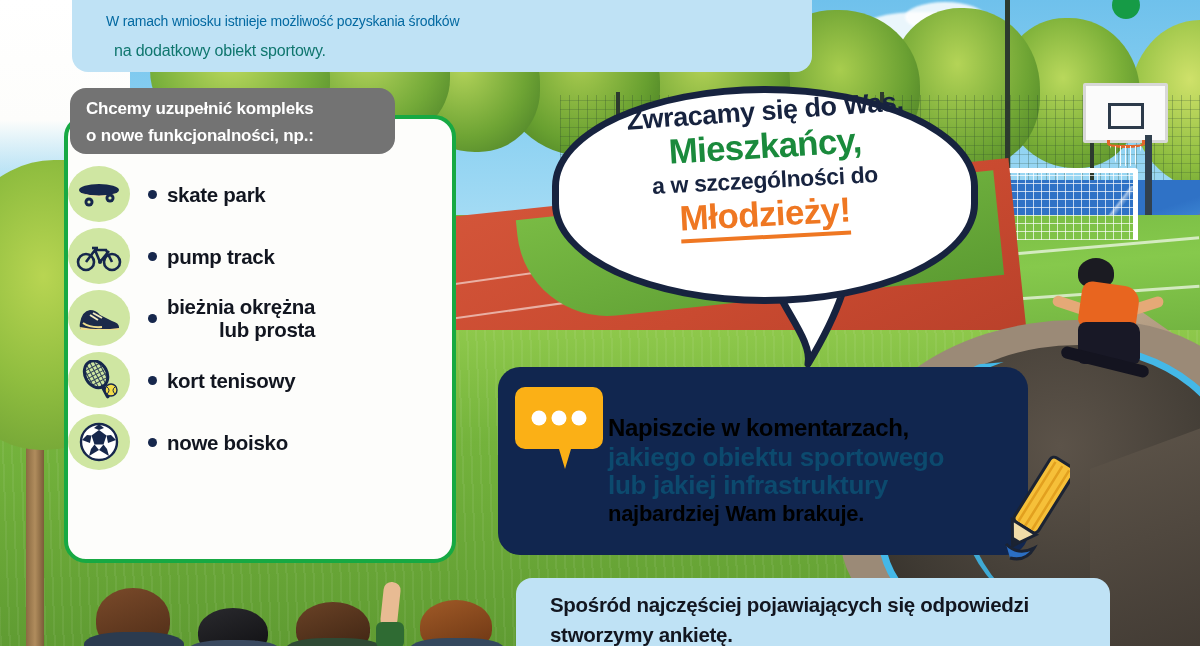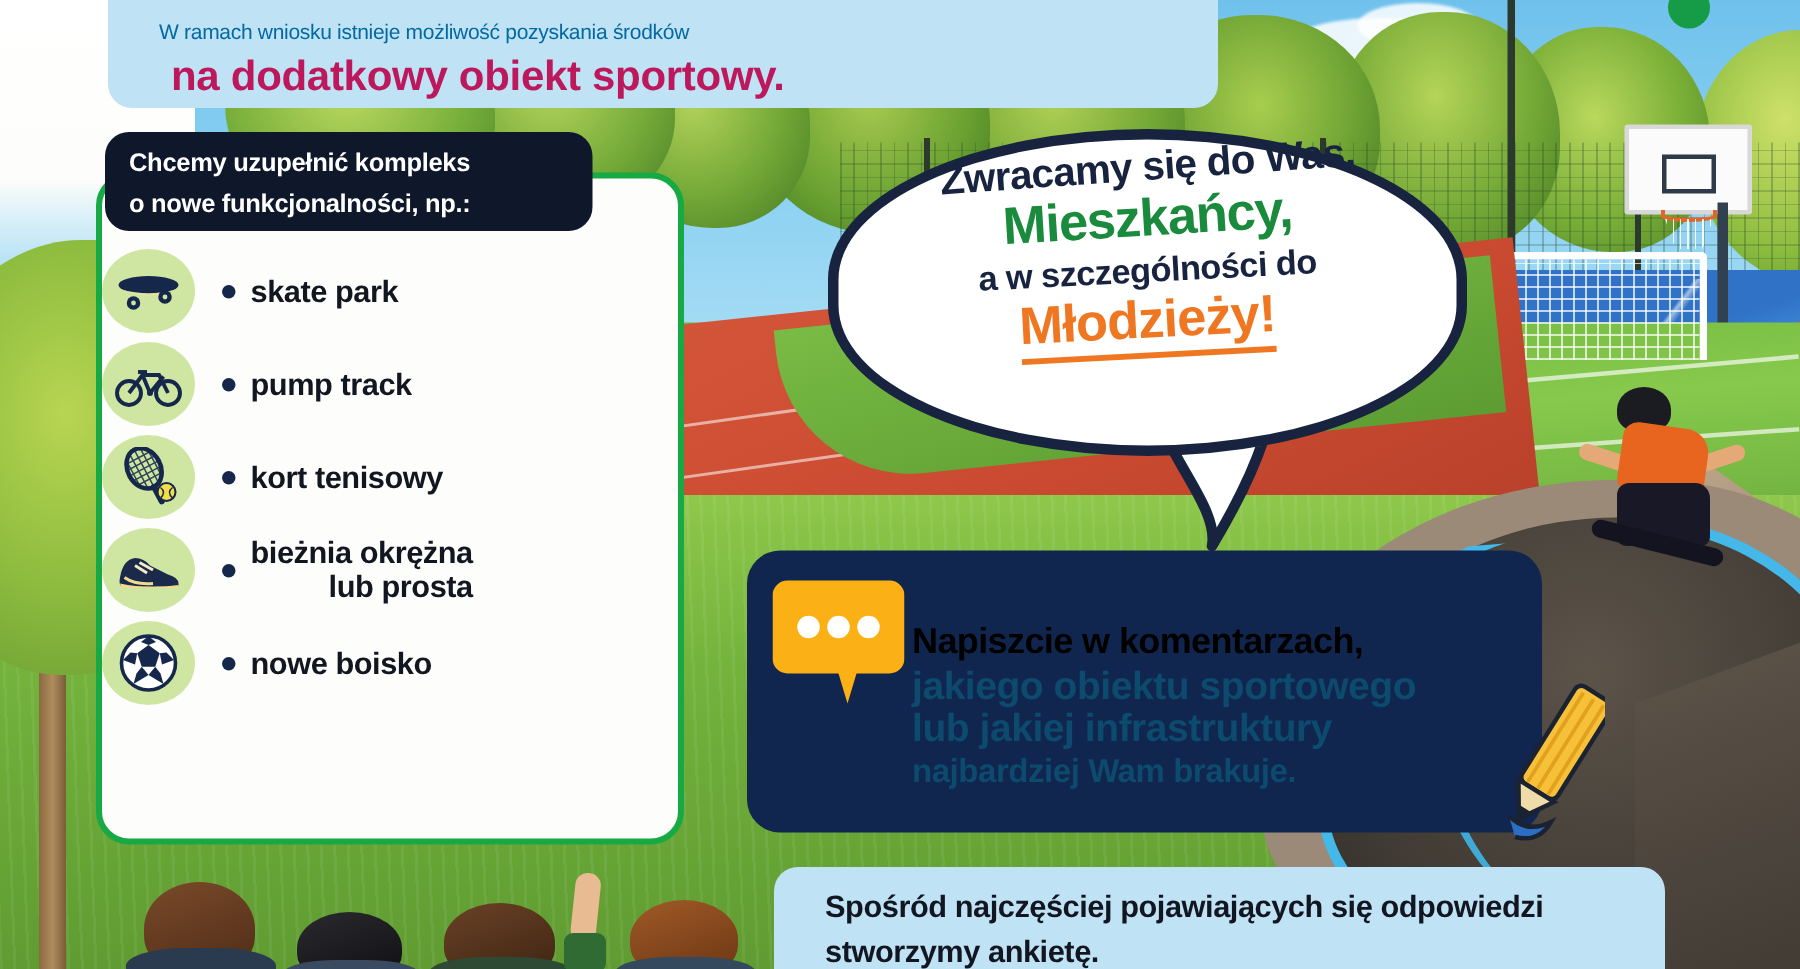--- a/index.html
+++ b/index.html
@@ -176,29 +176,29 @@
   .kid-body { position:absolute; border-radius:40% 40% 0 0; }
   .hand { position:absolute; background:#e8bb93; border-radius:8px; }
 
   
   .card-top {
     position:absolute; left:72px; top:0px; width:740px; height:72px;
     background:#bfe2f5; border-radius:0 0 16px 16px;
     padding:6px 16px 8px 34px;
   }
   .card-top .l1 { font-size:14px; font-weight:400; color:#0369a1; letter-spacing:-.2px; line-height:30px; }
-  .card-top .l2 { font-size:28px; font-weight:700; color:#be185d; letter-spacing:-.2px; line-height:30px; padding-left:8px;}
+  .card-top .l2 { font-size:16px; font-weight:400; color:#0f766e; letter-spacing:-.2px; line-height:30px; padding-left:8px;}
 
   .list-panel {
     position:absolute; left:64px; top:115px; width:392px; height:448px;
     background:#fdfdfb; border:4px solid #17a943; border-radius:22px;
   }
   .list-header {
     position:absolute; left:70px; top:88px; width:325px; height:66px;
-    background:#0f172a; border-radius:16px;
+    background:#737373; border-radius:16px;
     padding:7px 10px 0 16px; z-index:5;
   }
   .list-header div { color:#ffffff; font-size:17px; font-weight:700; line-height:27px; letter-spacing:-.2px;}
 
   .list-items { position:absolute; left:68px; top:163px; width:390px;text-align:right; }
   .li {
     display:flex; align-items:center; gap:10px; height:62px;
   }
   .li-ico {
     width:62px; height:56px; border-radius:50%;
@@ -230,21 +230,21 @@
 
   
   .comment-panel {
     position:absolute; left:498px; top:367px; width:530px; height:188px;
     background:#11264f; border-radius:22px; z-index:6;
   }
   .cmt-icon { position:absolute; left:515px; top:381px; width:88px; height:90px; z-index:7; }
   .cmt-text { position:absolute; left:608px; top:412px; width:410px; z-index:7; }
   .ct1 { font-size:24px; font-weight:800; color:#000000; line-height:31px; letter-spacing:-.4px;}
   .ct2 { font-size:26px; font-weight:700; color:#0c4a6e; line-height:28px; letter-spacing:-.3px;}
-  .ct3 { font-size:22px; font-weight:800; color:#0c4a6e; line-height:30px; letter-spacing:-.3px;}
+  .ct3 { font-size:22px; font-weight:800; color:#000000; line-height:30px; letter-spacing:-.3px;}
   .pencil { position:absolute; left:1000px; top:448px; width:70px; height:120px; z-index:7;}
 
   .card-bottom {
     position:absolute; left:516px; top:578px; width:594px; height:76px;
     background:#bfe2f5; border-radius:16px 16px 0 0;
     padding:12px 14px 0 34px; z-index:6;
   }
   .card-bottom div { font-size:20.5px; font-weight:700; color:#121620; line-height:30px; letter-spacing:-.3px;}
 </style>
 </head>
@@ -373,20 +373,37 @@
           <circle cx="10" cy="22" r="8"></circle>
             <circle cx="36" cy="22" r="8"></circle>
           <path d="M10 22 L19 10 L30 10 L36 22 M19 10 L24 22 M24 22 L33 11"></path>
           <path d="M16 8 L22 8"></path>
         </g>
         <circle cx="24" cy="22" r="2" fill="#16274C"></circle>
       </svg>
     </span>
     <span class="li-bullet"></span>
     <span class="li-text">pump track</span>
+  </div>
+
+  <div class="li">
+    <span class="li-ico">
+      <svg width="46" height="30" viewBox="0 0 46 30">
+        <path d="M4 20 Q6 8 14 7 Q20 7 24 12 L36 18 Q43 20 43 24 L43 26 L5 26 Q3 24 4 20Z" fill="#1B2A4A"></path>
+        <path d="M4 24 Q22 28 43 25 L43 27 L5 27Z" fill="#EEDC8C"></path>
+        <g stroke="#F2EAC0" stroke-width="2" fill="none">
+          <path d="M14 12 L22 17"></path>
+            <path d="M17 10 L26 15"></path>
+        </g>
+        <path d="M7 20 Q14 25 26 24" stroke="#EEDC8C" stroke-width="2" fill="none"></path>
+      </svg>
+    </span>
+    <span class="li-bullet"></span>
+    <span class="li-text" style="white-space:pre-line">bieżnia okrężna
+lub prosta</span>
   </div>
 
   <div class="li">
     <span class="li-ico">
       <svg width="44" height="40" viewBox="0 0 44 40">
         <g transform="rotate(-28 20 16)">
           <ellipse cx="20" cy="14" rx="11" ry="14" fill="none" stroke="#16274C" stroke-width="3"></ellipse>
           <g stroke="#16274C" stroke-width="1" opacity=".85">
             <path d="M12 4 L12 25 M16 2 L16 27 M20 1 L20 28 M24 2 L24 27 M28 4 L28 25"></path>
             <path d="M10 6 L30 6 M10 10 L30 10 M9 14 L31 14 M10 18 L30 18 M11 22 L29 22"></path>
@@ -394,37 +411,20 @@
           <path d="M20 28 L20 39" stroke="#16274C" stroke-width="4" stroke-linecap="round"></path>
         </g>
         <circle cx="34" cy="30" r="6" fill="#F2DD4A" stroke="#16274C" stroke-width="1.4"></circle>
         <path d="M30 27 Q34 30 30 34 M38 27 Q34 30 38 34" stroke="#16274C" stroke-width="1" fill="none"></path>
       </svg>
     </span>
     <span class="li-bullet"></span>
     <span class="li-text">kort tenisowy</span>
   </div>
 
-  <div class="li">
-    <span class="li-ico">
-      <svg width="46" height="30" viewBox="0 0 46 30">
-        <path d="M4 20 Q6 8 14 7 Q20 7 24 12 L36 18 Q43 20 43 24 L43 26 L5 26 Q3 24 4 20Z" fill="#1B2A4A"></path>
-        <path d="M4 24 Q22 28 43 25 L43 27 L5 27Z" fill="#EEDC8C"></path>
-        <g stroke="#F2EAC0" stroke-width="2" fill="none">
-          <path d="M14 12 L22 17"></path>
-            <path d="M17 10 L26 15"></path>
-        </g>
-        <path d="M7 20 Q14 25 26 24" stroke="#EEDC8C" stroke-width="2" fill="none"></path>
-      </svg>
-    </span>
-    <span class="li-bullet"></span>
-    <span class="li-text" style="white-space:pre-line">bieżnia okrężna
-lub prosta</span>
-  </div>
-
 
   <div class="li">
     <span class="li-ico">
       <svg width="40" height="40" viewBox="0 0 40 40">
         <circle cx="20" cy="20" r="18" fill="#ffffff" stroke="#16274C" stroke-width="2.4"></circle>
         <path d="M20 8 L27.5 13.5 L24.5 22.5 L15.5 22.5 L12.5 13.5 Z" fill="#16274C"></path>
         <path d="M20 2.2 L15 6 L20 8 L25 6 Z" fill="#16274C"></path>
         <path d="M3 18 L8 13 L12.5 13.5 L11 21 Z" fill="#16274C"></path>
         <path d="M37 18 L32 13 L27.5 13.5 L29 21 Z" fill="#16274C"></path>
         <path d="M10 34 L12 27 L15.5 22.5 L20 28 Z" fill="#16274C"></path>

